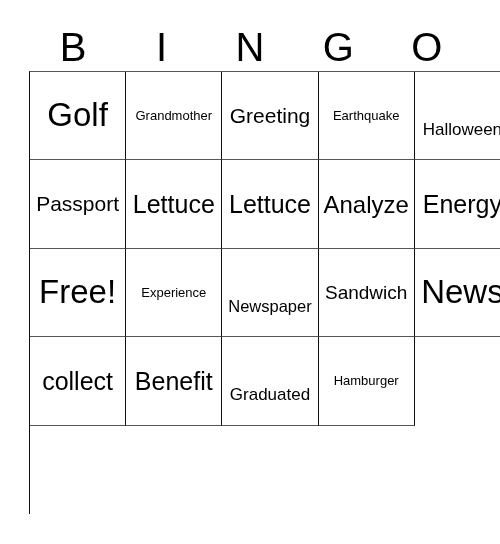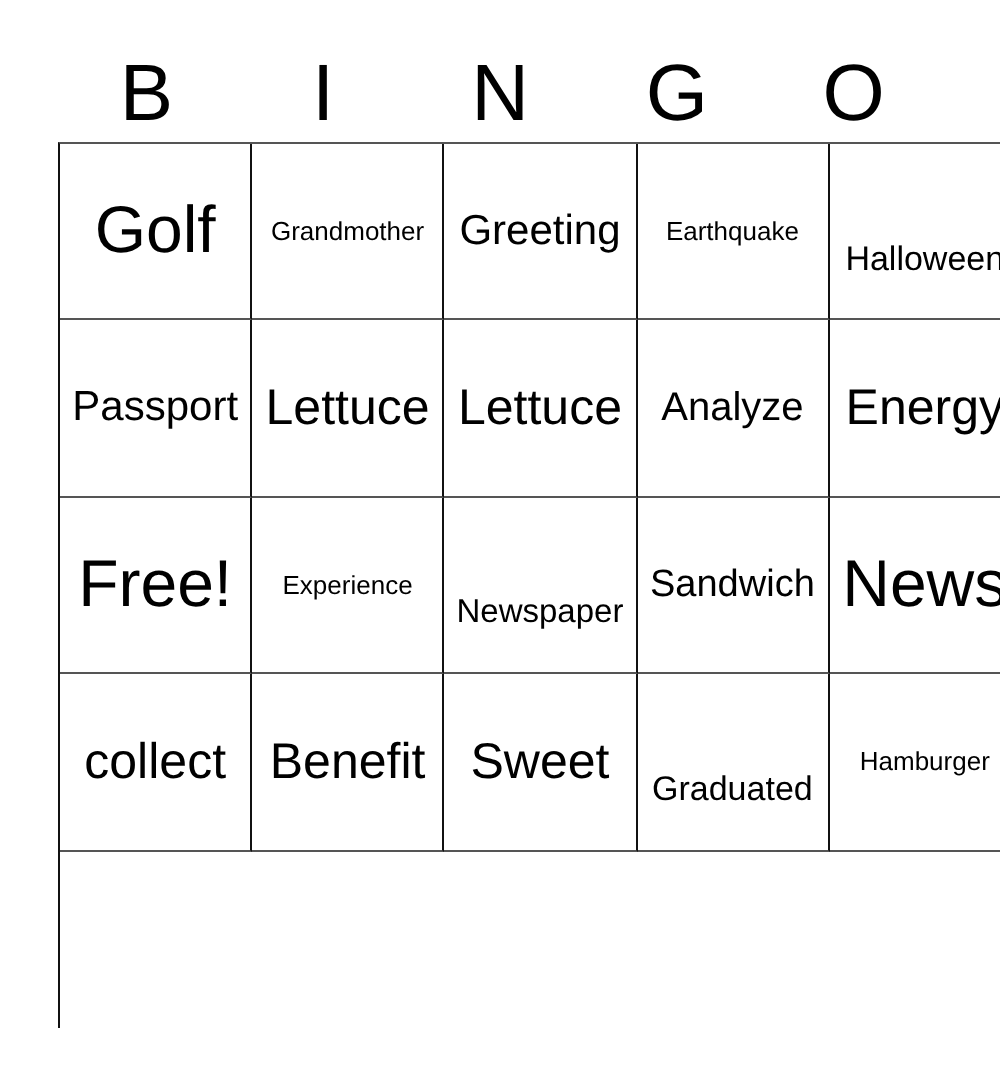--- a/index.html
+++ b/index.html
@@ -121,21 +121,21 @@
       <div class="bingo-cell">
         <span class="cell-text sz-md">Passport</span>
       </div>
       <div class="bingo-cell">
         <span class="cell-text sz-lg">Lettuce</span>
       </div>
       <div class="bingo-cell">
         <span class="cell-text sz-lg">Lettuce</span>
       </div>
       <div class="bingo-cell">
-        <span class="cell-text sz-lg" style="font-size: 20px;">Analyze</span>
+        <span class="cell-text sz-lg" style="font-size: 24px;">Analyze</span>
       </div>
       <div class="bingo-cell">
         <span class="cell-text sz-lg">Energy</span>
       </div>
       <div class="bingo-cell">
         <span class="cell-text sz-xl">Free!</span>
       </div>
       <div class="bingo-cell">
         <span class="cell-text sz-xs">Experience</span>
       </div>
@@ -148,23 +148,20 @@
       <div class="bingo-cell">
         <span class="cell-text sz-xl">News</span>
       </div>
       <div class="bingo-cell">
         <span class="cell-text sz-lg">collect</span>
       </div>
       <div class="bingo-cell">
         <span class="cell-text sz-lg">Benefit</span>
       </div>
       <div class="bingo-cell">
-        <span class="cell-text sz-lg">Sweet</span>
-      </div>
-      <div class="bingo-cell">
         <span class="cell-text sz-sm">Graduated</span>
       </div>
       <div class="bingo-cell">
         <span class="cell-text sz-xs">Hamburger</span>
       </div>
     </div>
 
 </div>
 
 </body></html>

